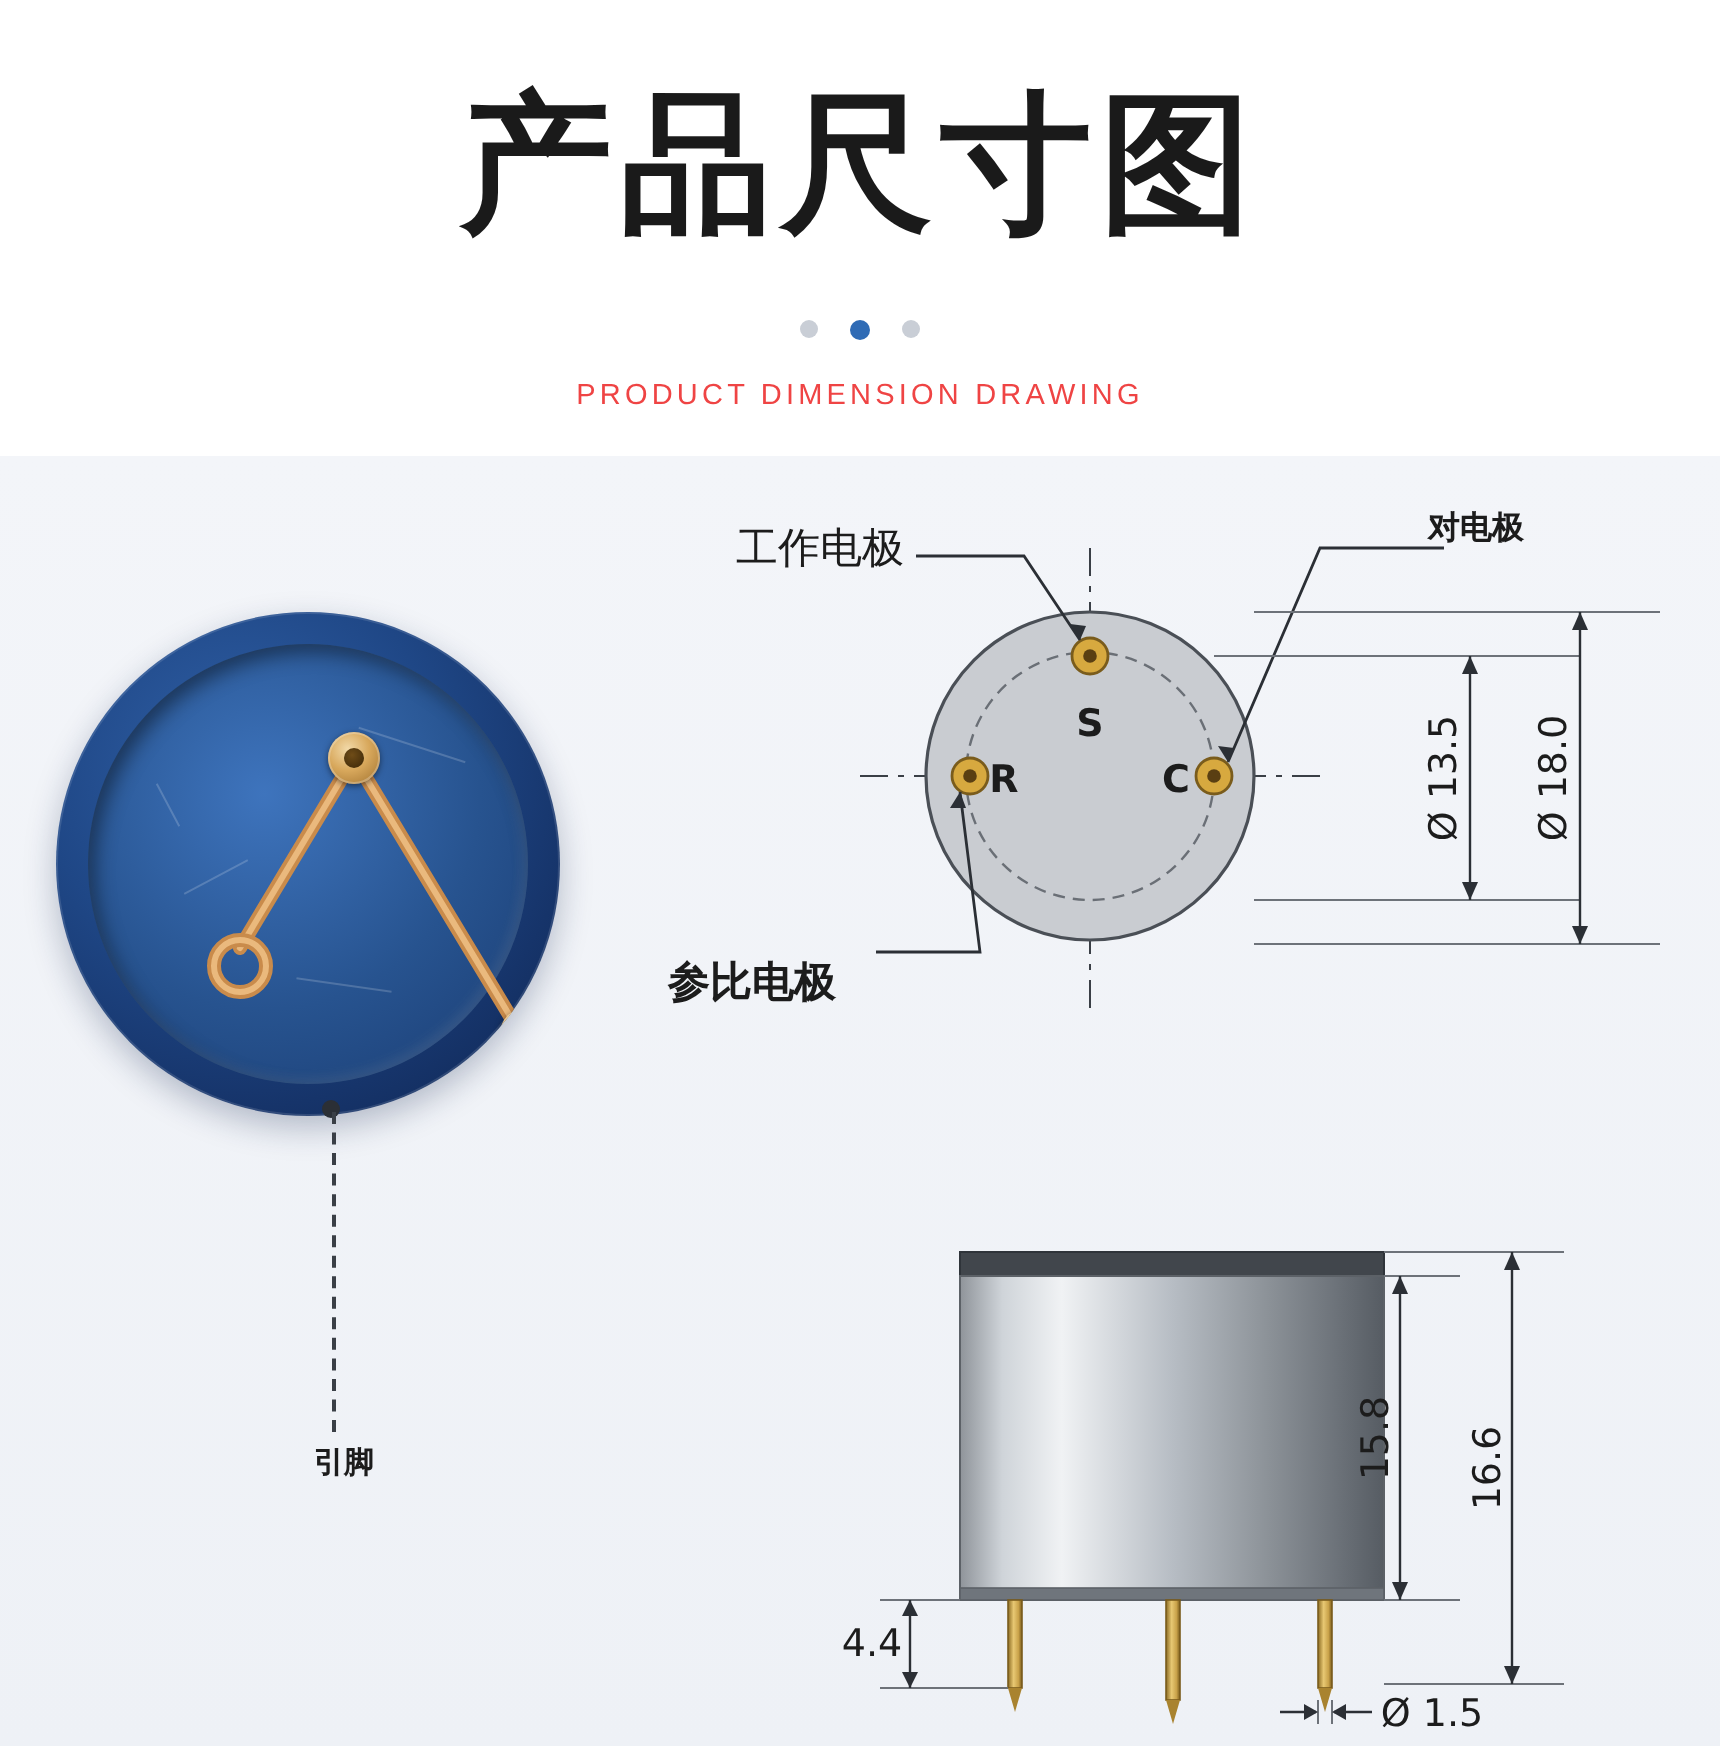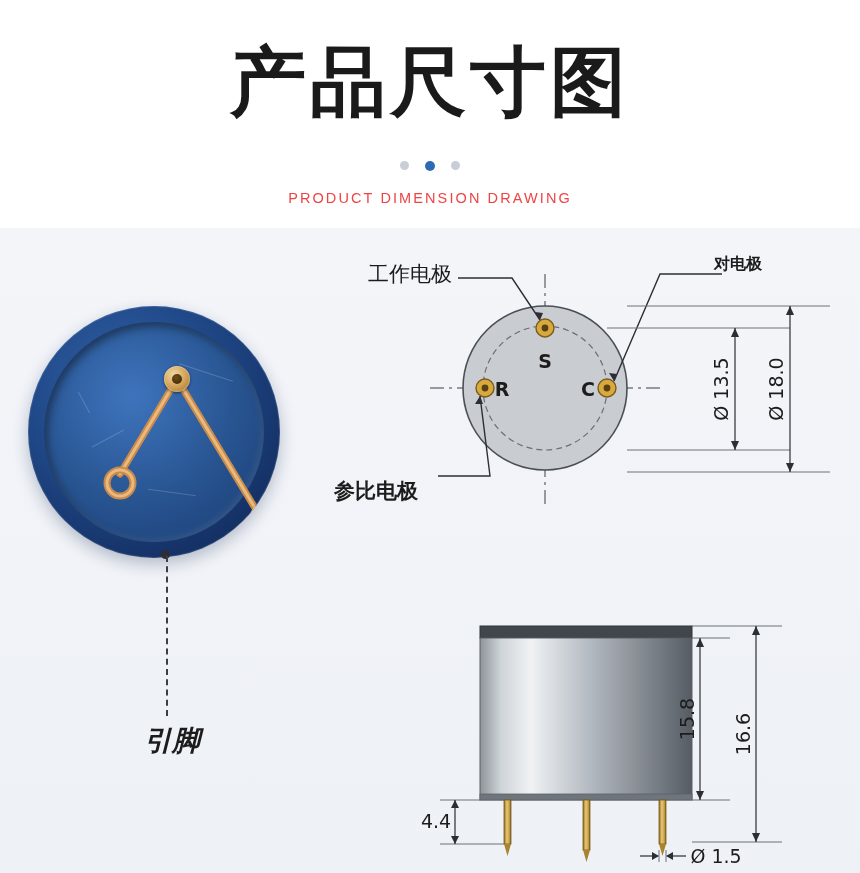--- a/index.html
+++ b/index.html
@@ -144,24 +144,23 @@
     width: 9px; height: 9px;
     border-radius: 50%;
     background: #2b2f35;
   }
   .label-pin {
     position: absolute;
     left: 112px; top: 494px;
     width: 120px;
     text-align: center;
     font-family: "DejaVu Sans", sans-serif;
-    font-size: 28px;
+    font-size: 15px;
     font-weight: bold;
     color: #1c1c1c;
-    font-style: italic;
   }
 
   
   .top-drawing {
     position: absolute;
     left: 330px; top: 8px;
     width: 520px; height: 285px;
   }
   .label-work {
     position: absolute;

